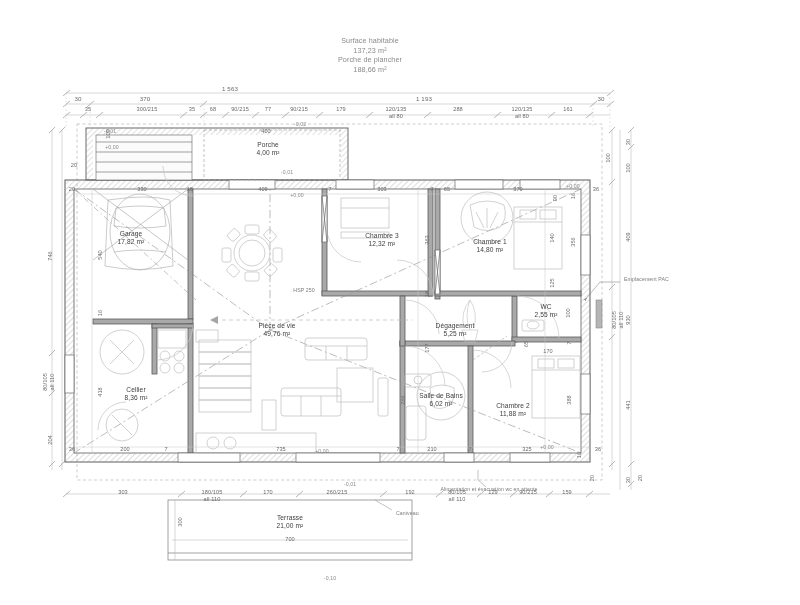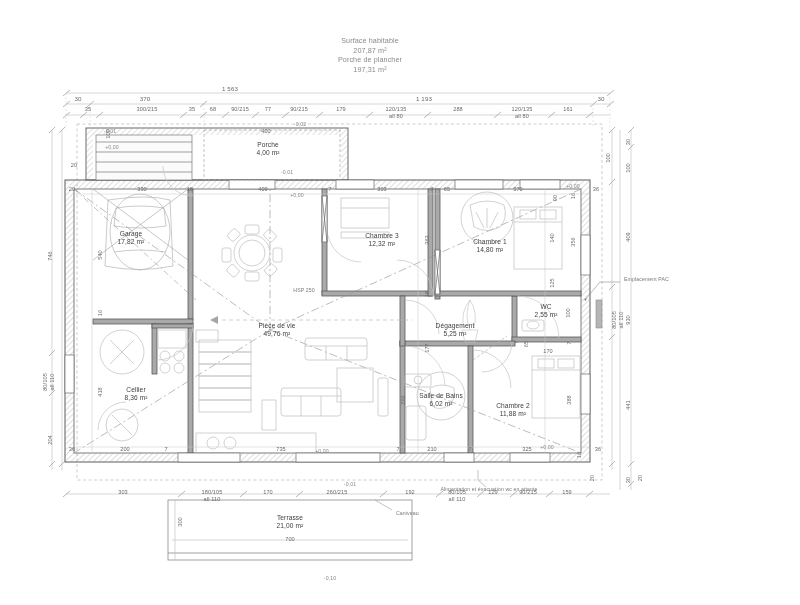--- a/index.html
+++ b/index.html
@@ -391,23 +391,23 @@
 
   <g stroke="#b0b0b0" stroke-width="0.6" stroke-dasharray="4,3">
     <line x1="222" y1="320" x2="412" y2="320"></line>
   </g>
   <path d="M218,316 l-8,4 l8,4 Z" fill="#a5a5a5"></path>
 
 </svg>
 
 <div class="t title" style="left:285px;top:36px;width:170px;">
   <div>Surface habitable</div>
-  <div>207,87 m²</div>
+  <div>137,23 m²</div>
   <div>Porche de plancher</div>
-  <div>197,31 m²</div>
+  <div>188,66 m²</div>
 </div>
 
 <div class="t room tc" style="left:268px;top:141px;">
   <div>Porche</div>
   <div>4,00 m²</div>
 </div>
 <div class="t room tc" style="left:131px;top:230px;">
   <div>Garage</div>
   <div>17,82 m²</div>
 </div>

